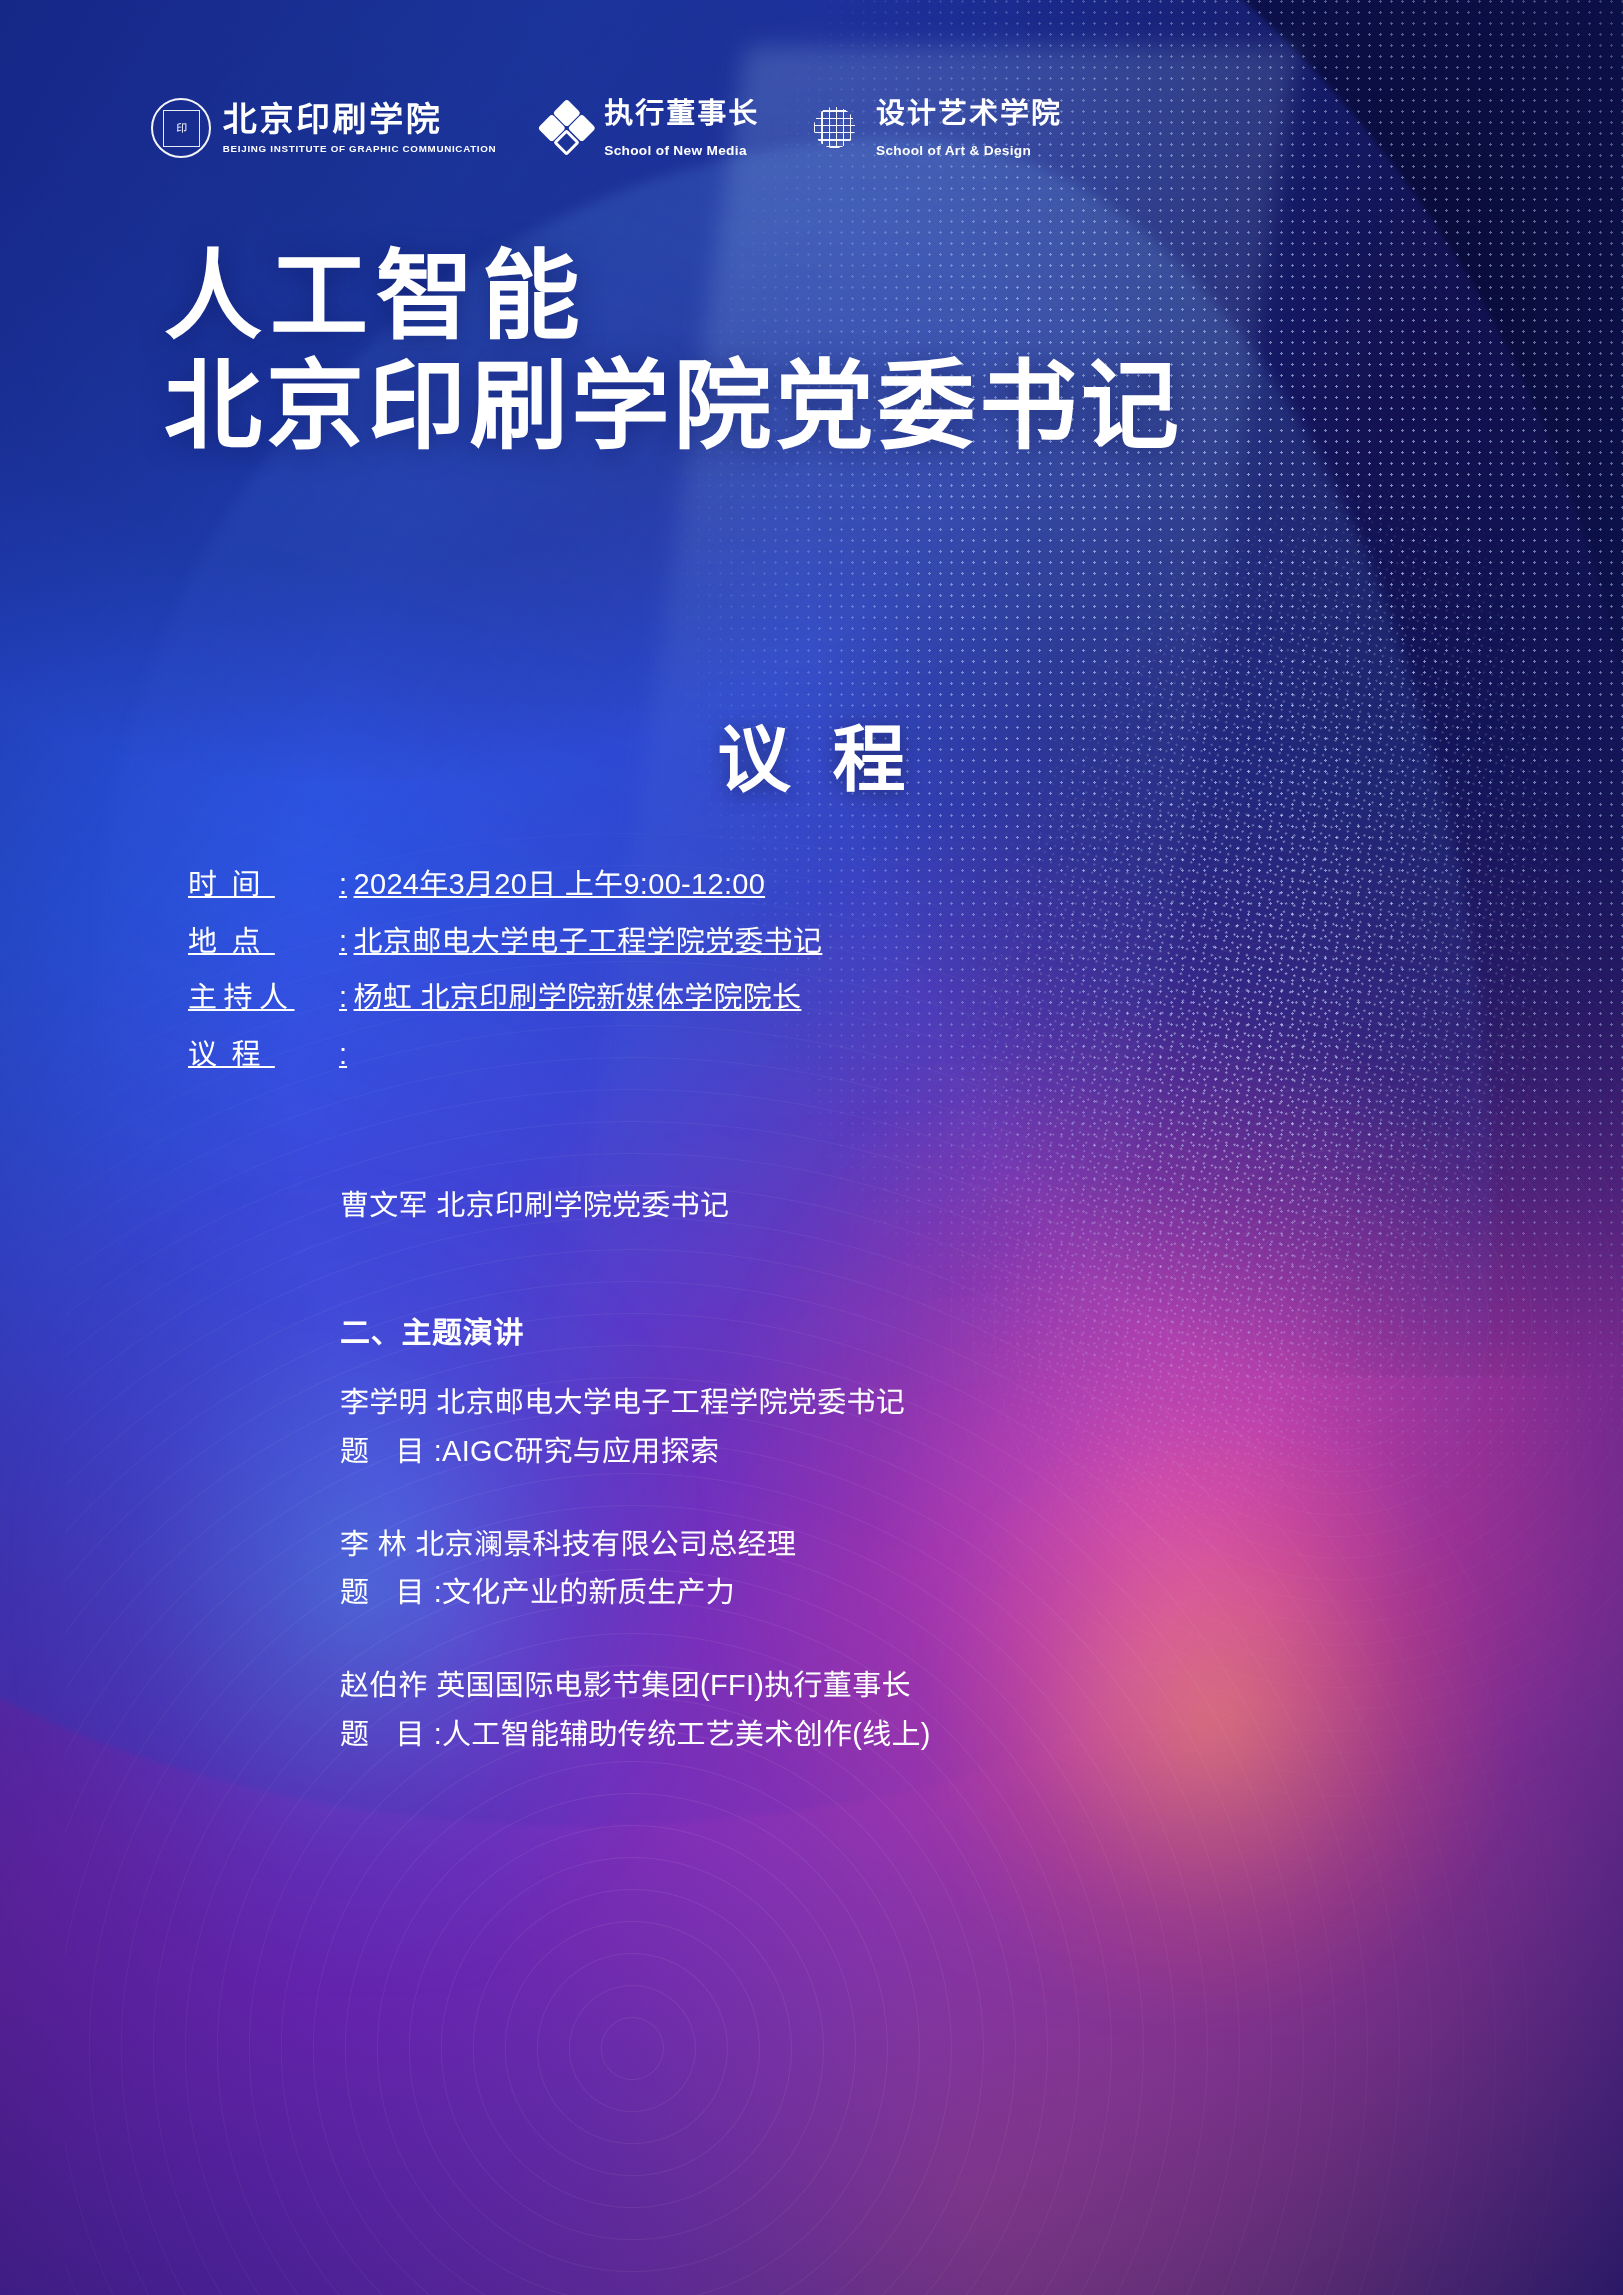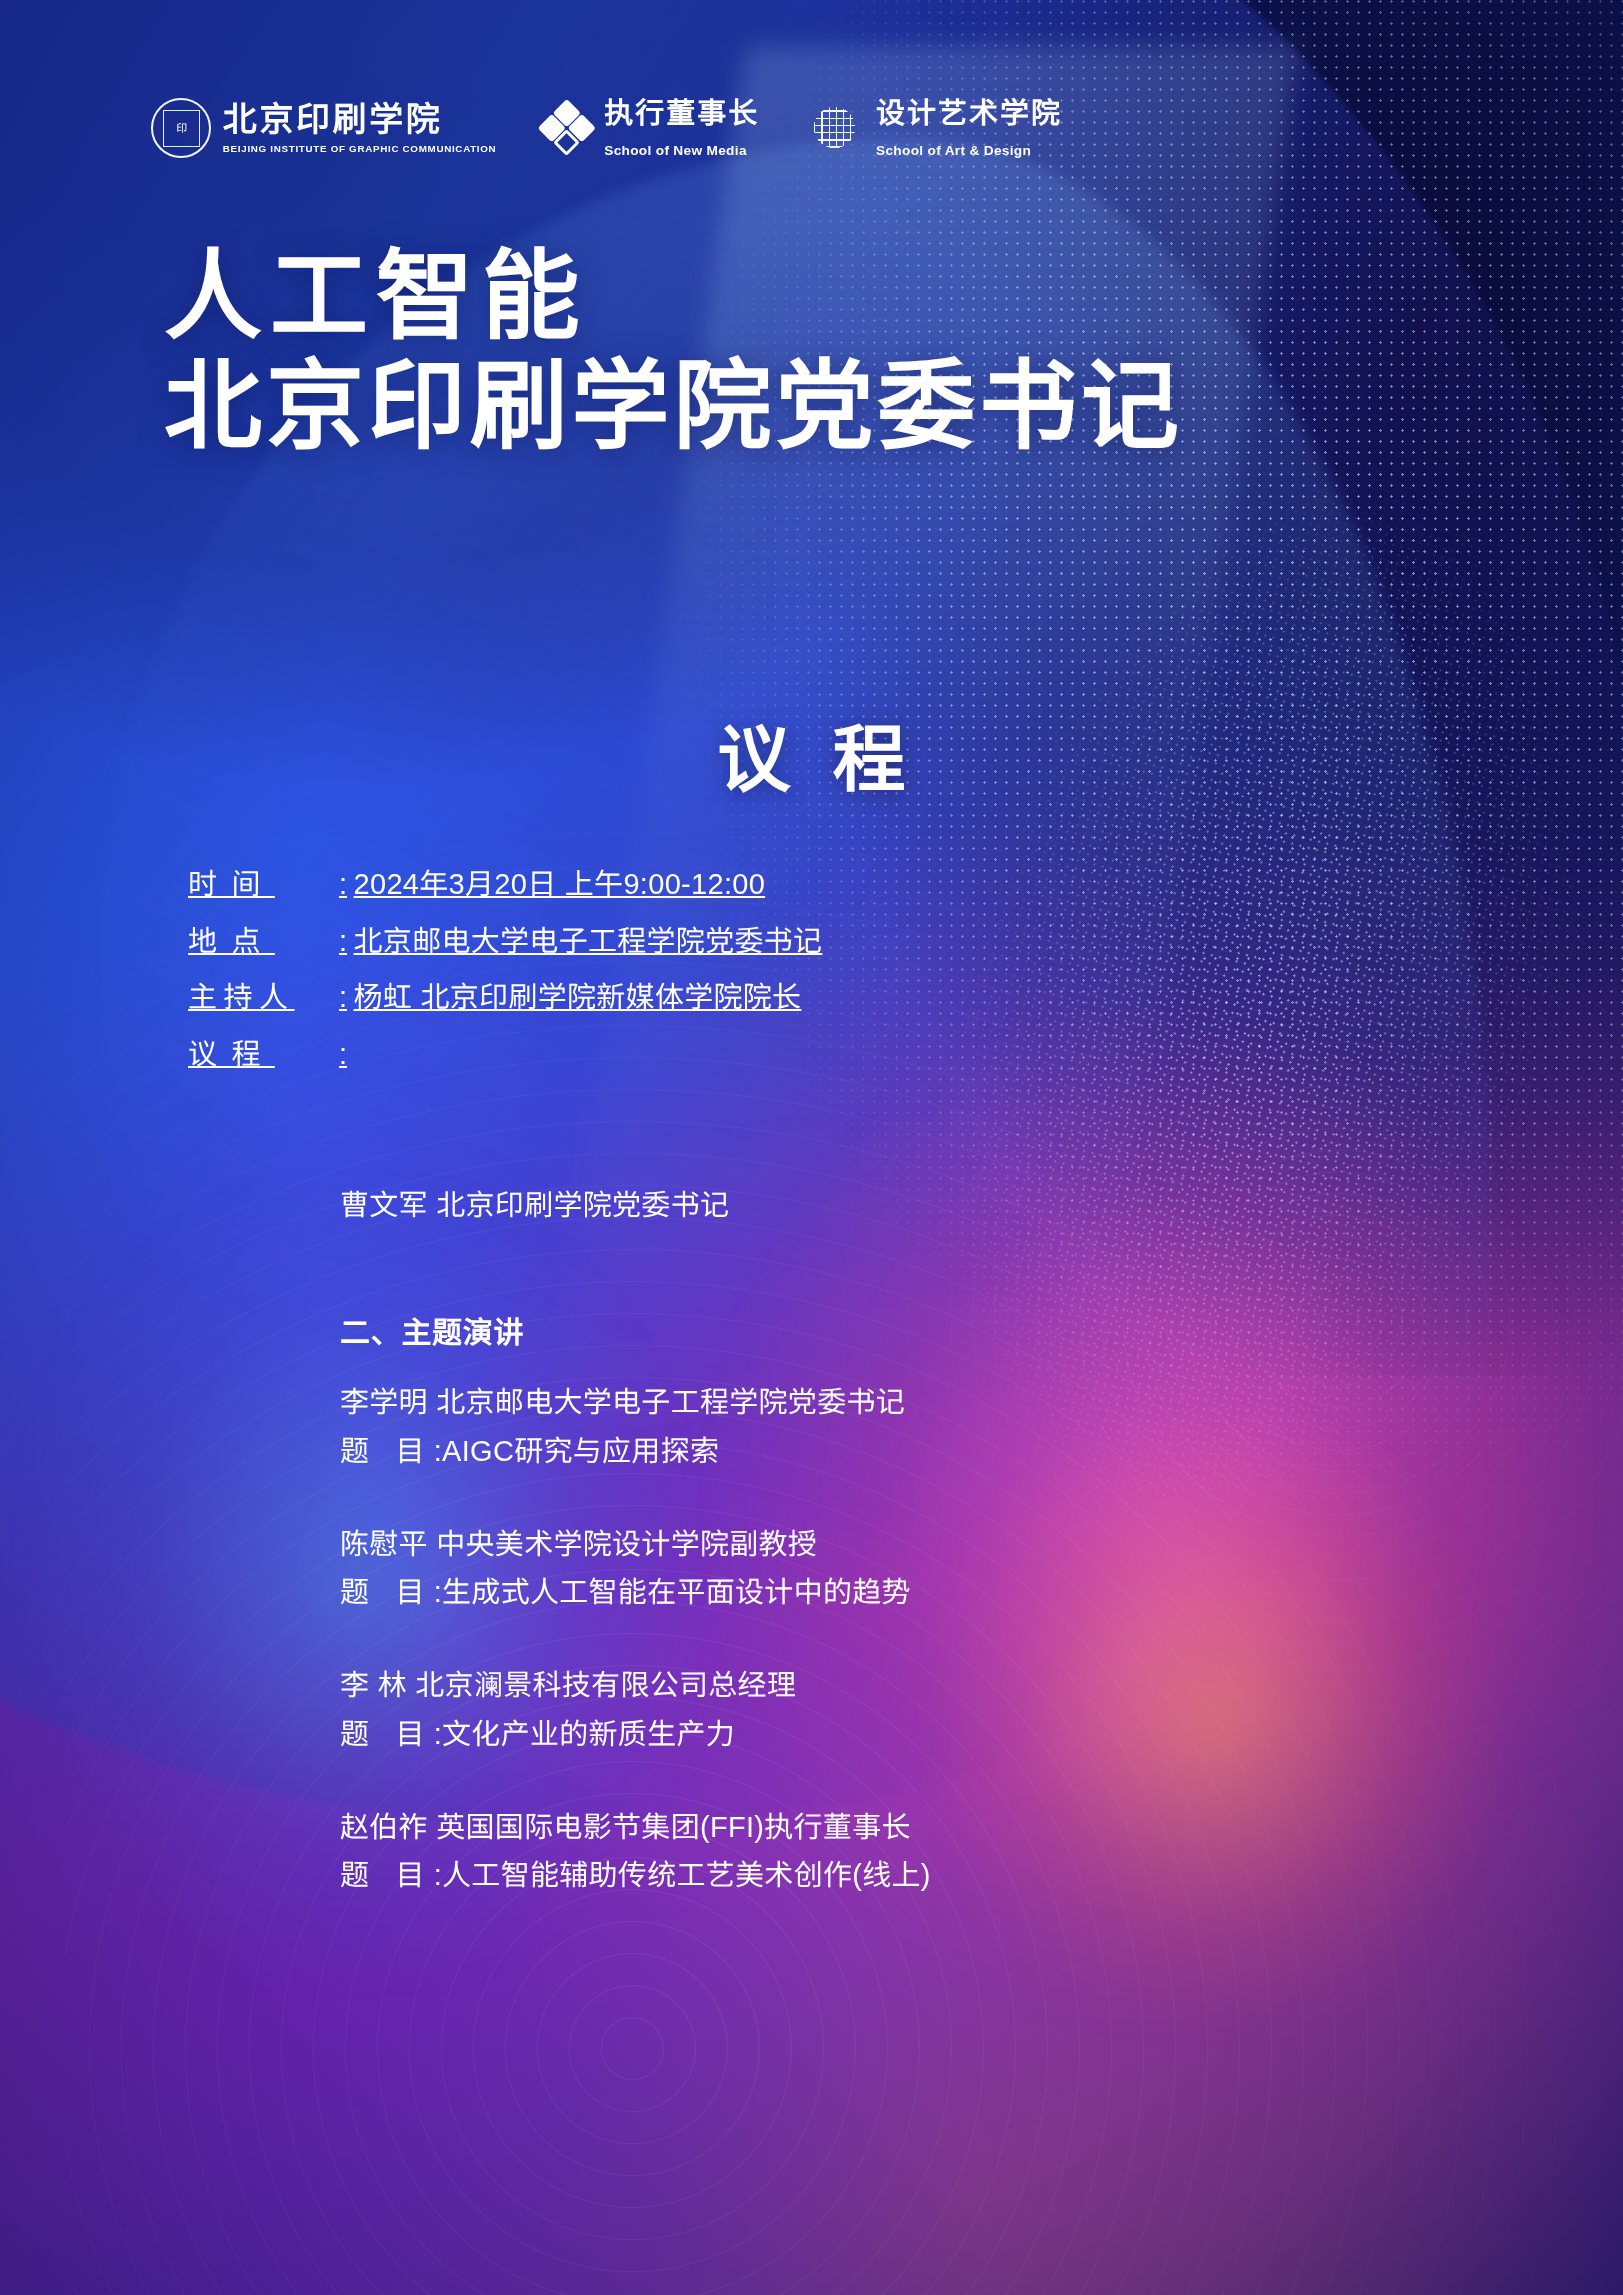--- a/index.html
+++ b/index.html
@@ -459,26 +459,20 @@
       <div>
         <div class="sec-head">二、主题演讲</div>
 
         <div class="entry">
           <div class="speaker">李学明 北京邮电大学电子工程学院党委书记</div>
           <div class="topic">
             <span class="tlabel">题 目</span><span>:</span><span>AIGC研究与应用探索</span>
           </div>
         </div>
 
-        <div class="entry">
-          <div class="speaker">陈慰平  中央美术学院设计学院副教授</div>
-          <div class="topic">
-            <span class="tlabel">题 目</span><span>:</span><span>生成式人工智能在平面设计中的趋势</span>
-          </div>
-        </div>
 
         <div class="entry">
           <div class="speaker">李 林 北京澜景科技有限公司总经理</div>
           <div class="topic">
             <span class="tlabel">题 目</span><span>:</span><span>文化产业的新质生产力</span>
           </div>
         </div>
 
         <div class="entry">
           <div class="speaker">赵伯祚 英国国际电影节集团(FFI)执行董事长</div>

